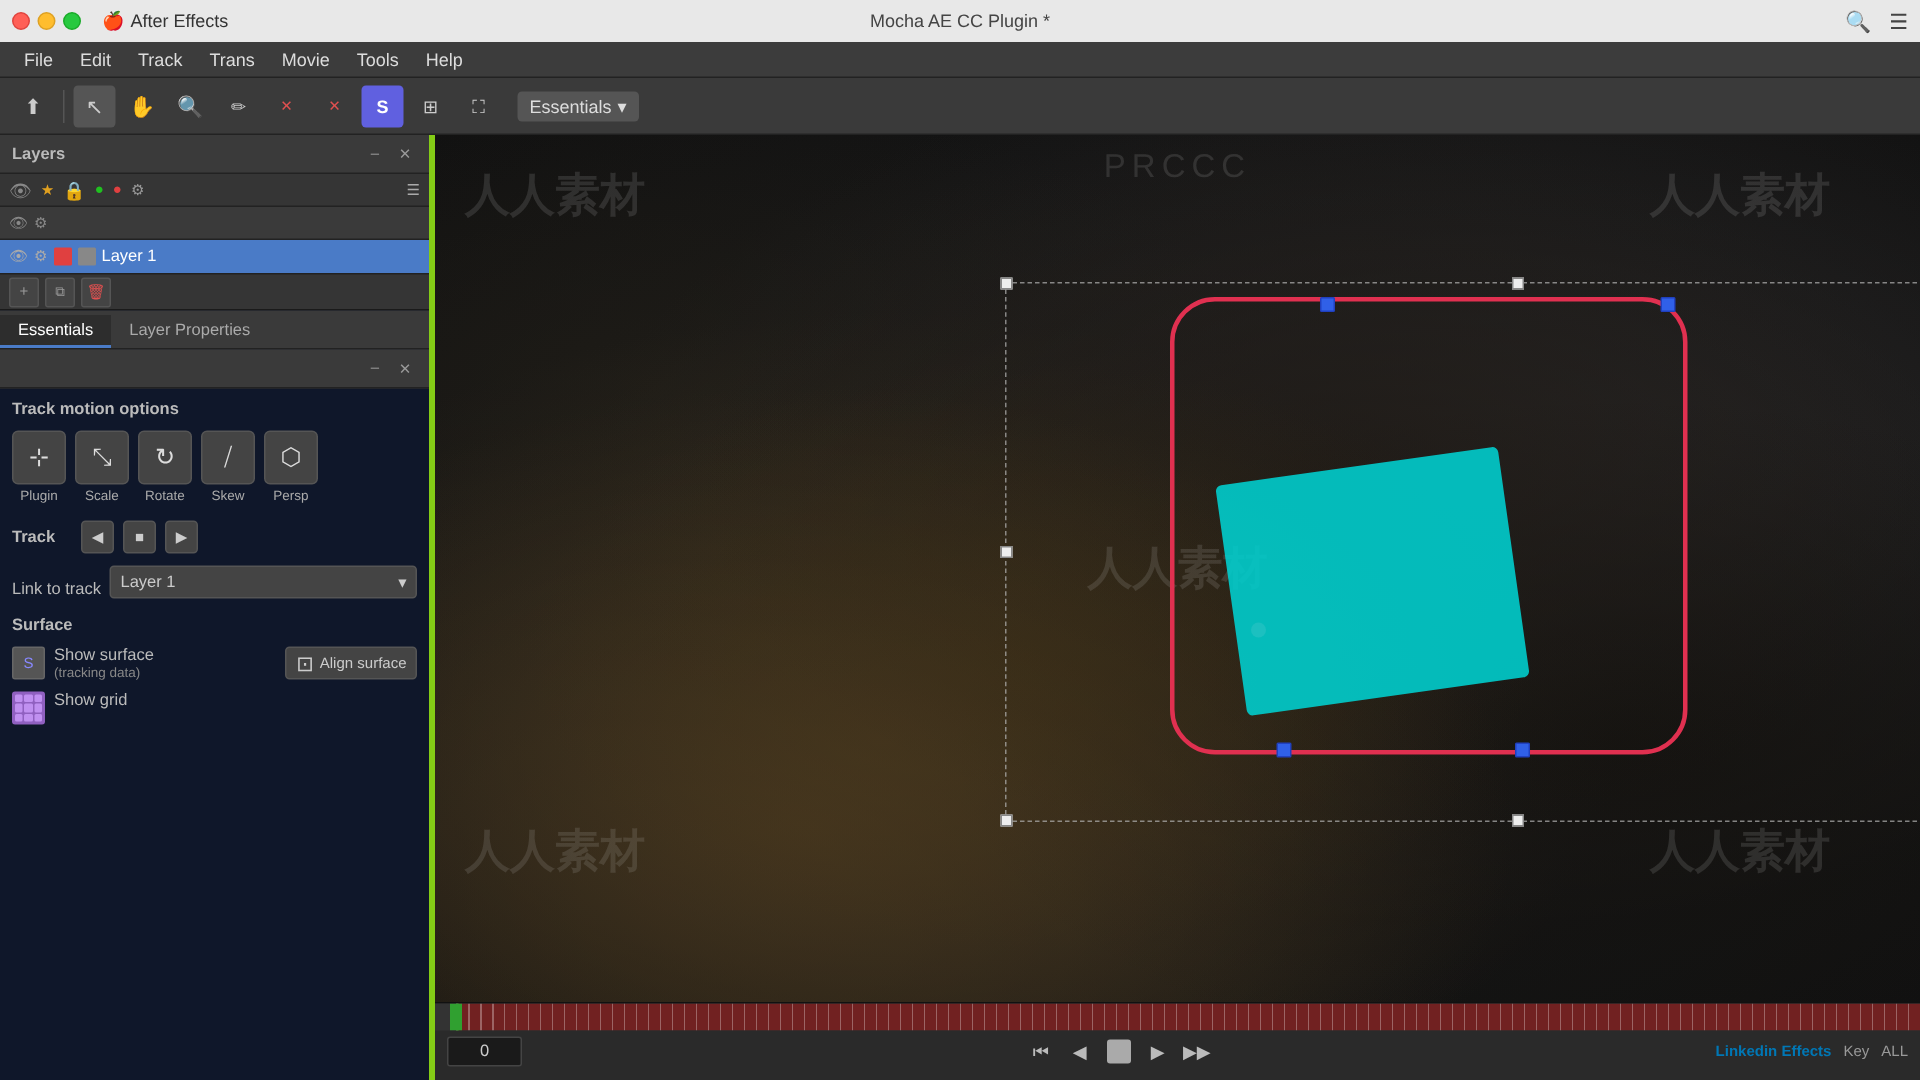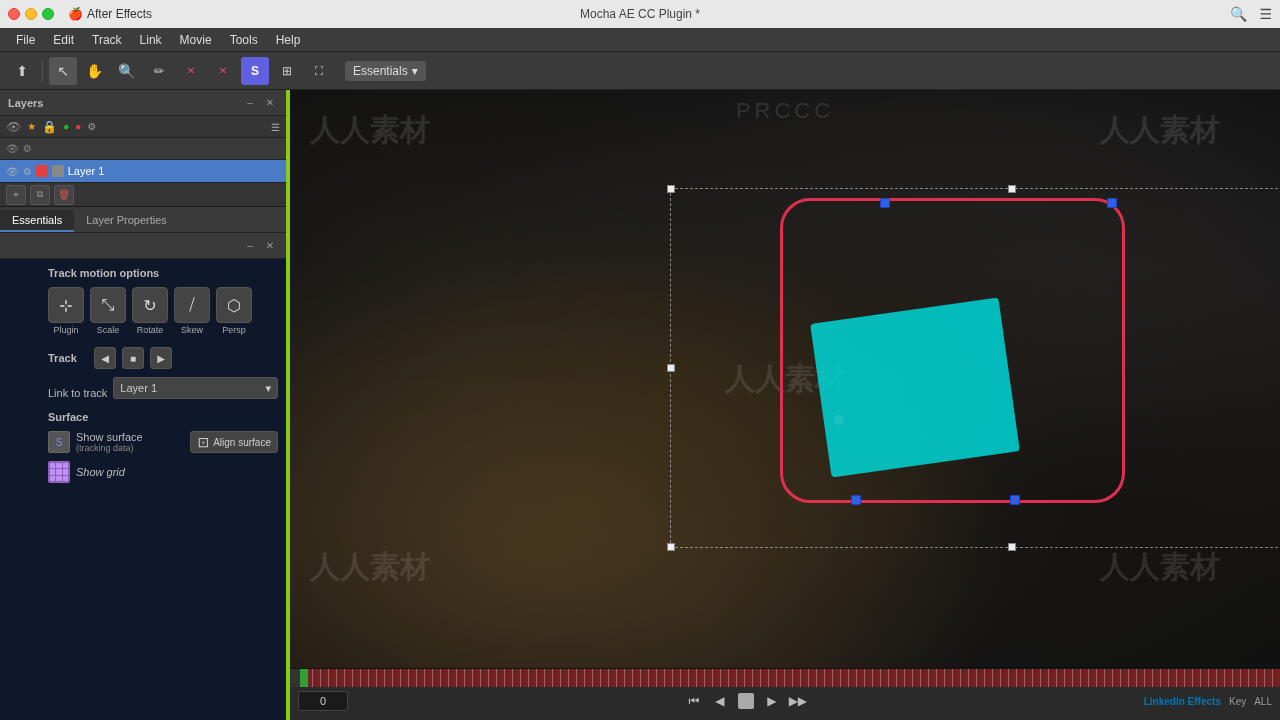--- a/index.html
+++ b/index.html
@@ -237,21 +237,20 @@
       color: #fff;
       border-bottom: 2px solid #4a7bc7;
       background: #2d2d2d;
     }
 
     
     .track-motion-panel {
       flex: 1;
       padding: 8px;
       overflow-y: auto;
-      margin-left: 40px;
     }
     .section-title {
       color: #bbb;
       font-size: 11px;
       font-weight: 600;
       margin-bottom: 8px;
     }
 
     .motion-options {
       display: flex;
@@ -356,24 +355,22 @@
       border: 1px solid #555;
       border-radius: 3px;
       padding: 2px 6px;
       cursor: pointer;
       font-size: 10px;
       color: #ccc;
     }
 
     .grid-row {
       display: flex;
-      align-items: center;
       gap: 6px;
       cursor: pointer;
-      font-style: italic;
     }
     .grid-icon {
       width: 22px;
       height: 22px;
       background: #9060c0;
       border-radius: 2px;
       display: grid;
       grid-template-columns: 1fr 1fr 1fr;
       grid-template-rows: 1fr 1fr 1fr;
       gap: 1px;
@@ -529,21 +526,21 @@
   <div class="title-bar-right">
     <span style="font-size:14px;color:#444;">🔍</span>
     <span style="font-size:14px;color:#444;">☰</span>
   </div>
 </div>
 
 <div class="menu-bar">
   <span class="menu-item">File</span>
   <span class="menu-item">Edit</span>
   <span class="menu-item">Track</span>
-  <span class="menu-item">Link</span>
+  <span class="menu-item">Trans</span>
   <span class="menu-item">Movie</span>
   <span class="menu-item">Tools</span>
   <span class="menu-item">Help</span>
 </div>
 
 <div class="toolbar">
   <div class="toolbar-btn">⬆</div>
   <div class="toolbar-separator"></div>
   <div class="toolbar-btn active">↖</div>
   <div class="toolbar-btn">✋</div>

